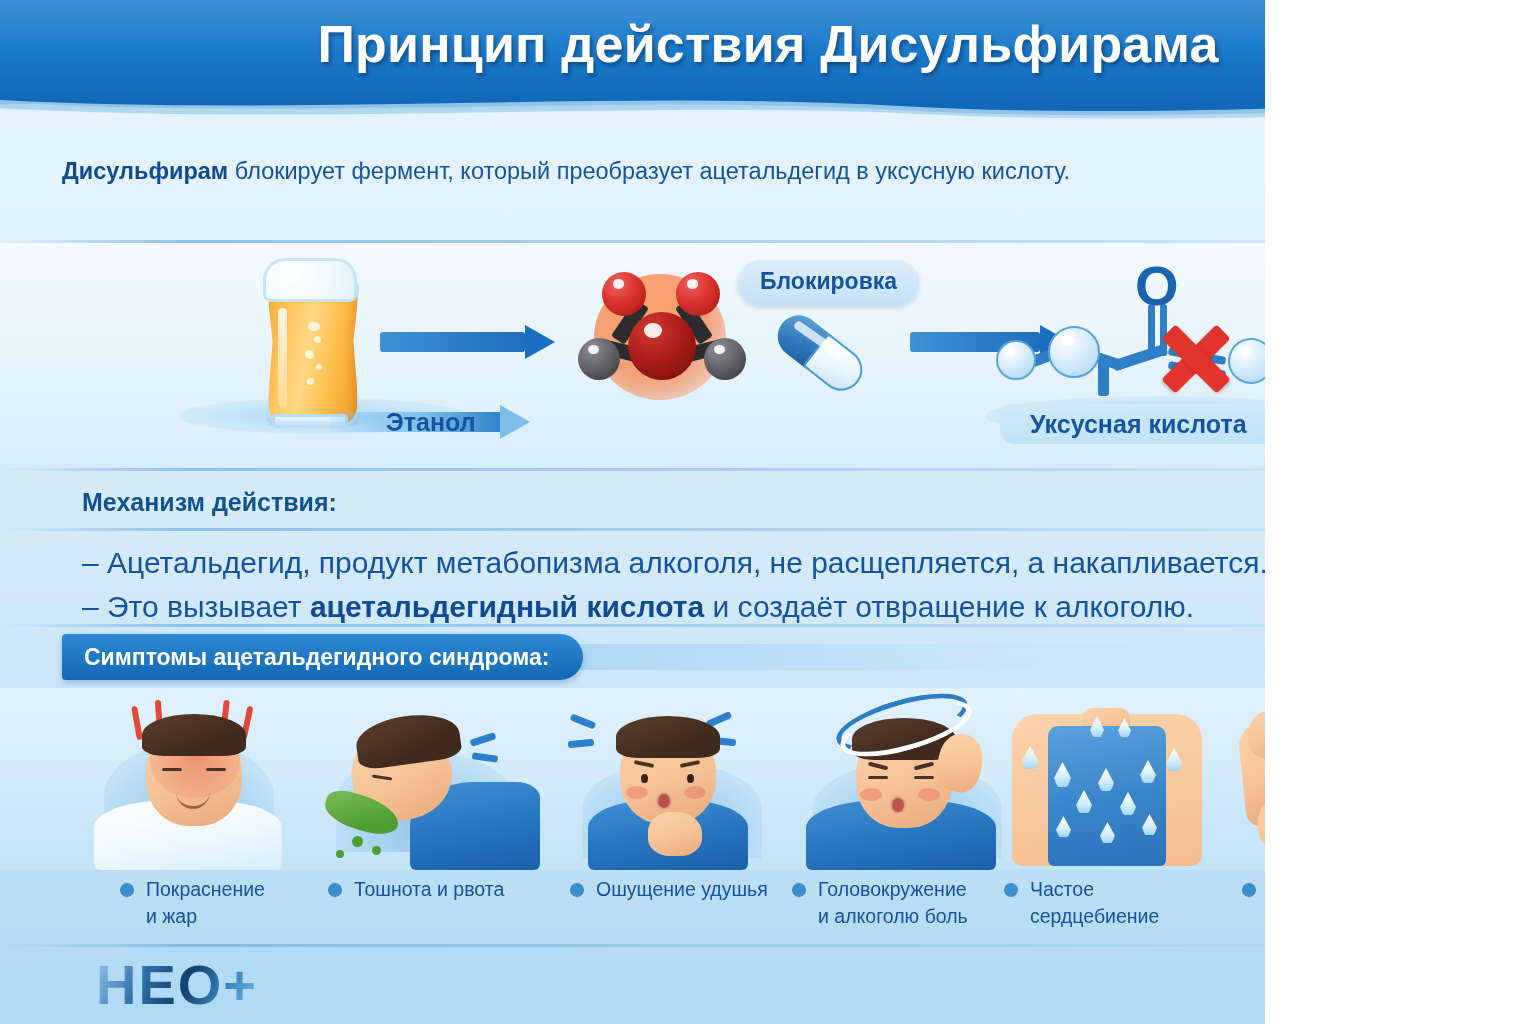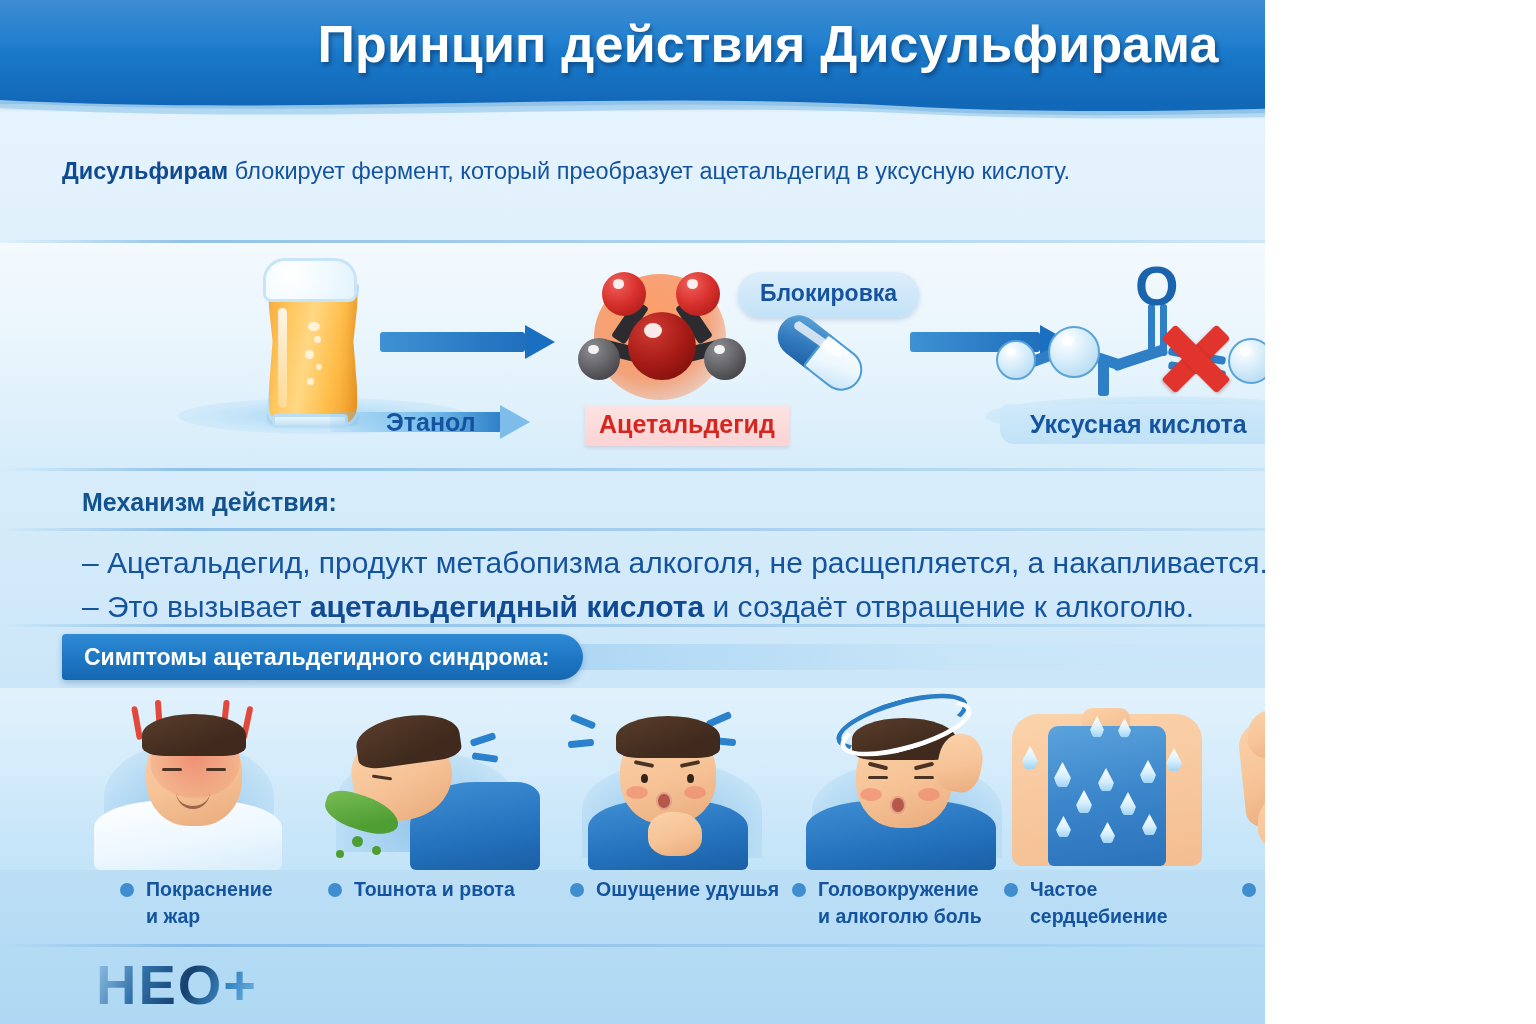--- a/index.html
+++ b/index.html
@@ -423,21 +423,21 @@
     position: absolute;
     background: linear-gradient(180deg, #ffffff 0%, #d7effd 55%, #9bd1f3 100%);
     border-radius: 50% 50% 50% 50% / 62% 62% 38% 38%;
     clip-path: polygon(50% 0%, 100% 62%, 80% 96%, 20% 96%, 0% 62%);
   }
 
   
   .cap {
     position: absolute;
     color: #14539e;
-    font-weight: bold;
+    font-weight: normal;
     font-size: 19.5px;
     line-height: 27px;
   }
   .cap .dot {
     position: absolute;
     left: -26px; top: 7px;
     width: 14px; height: 14px;
     border-radius: 50%;
     background: #3e8ed0;
   }
@@ -521,29 +521,28 @@
   <div class="atom gray" style="left:578px; top:338px; width:42px; height:42px;">
       <span class="spec"></span>
     </div>
   <div class="atom gray" style="left:704px; top:338px; width:42px; height:42px;">
       <span class="spec"></span>
     </div>
   <div class="atom dkred" style="left:628px; top:312px; width:68px; height:68px;">
       <span class="spec"></span>
     </div>
 
-  <div class="pill-blue" style="left:738px; top:272px;">Блокировка</div>
+  <div class="pill-blue" style="left:738px; top:260px;">Блокировка</div>
 
   <div class="capsule" style="left:772px; top:332px;">
     <div class="half-a"></div>
     <div class="half-b"></div>
     <div class="sheen"></div>
   </div>
 
-  <div class="chip-red" style="left:585px; top:405px;">Ацетальдегид</div>
 
   <div class="arrow solid" style="left:910px; top:325px; width:160px;">
     <div class="shaft" style="width:130px;"></div>
     <div class="head" style="left:130px;"></div>
   </div>
 
   <div class="bond blue" style="left:1022px; top:352px; width:44px; height:11px; transform:rotate(-20deg);"></div>
   <div class="bond blue" style="left:1070px; top:352px; width:54px; height:11px; transform:rotate(18deg);"></div>
   <div class="bond blue" style="left:1112px; top:352px; width:56px; height:11px; transform:rotate(-18deg);"></div>
   <div class="bond blue" style="left:1098px; top:362px; width:11px; height:34px;"></div>

